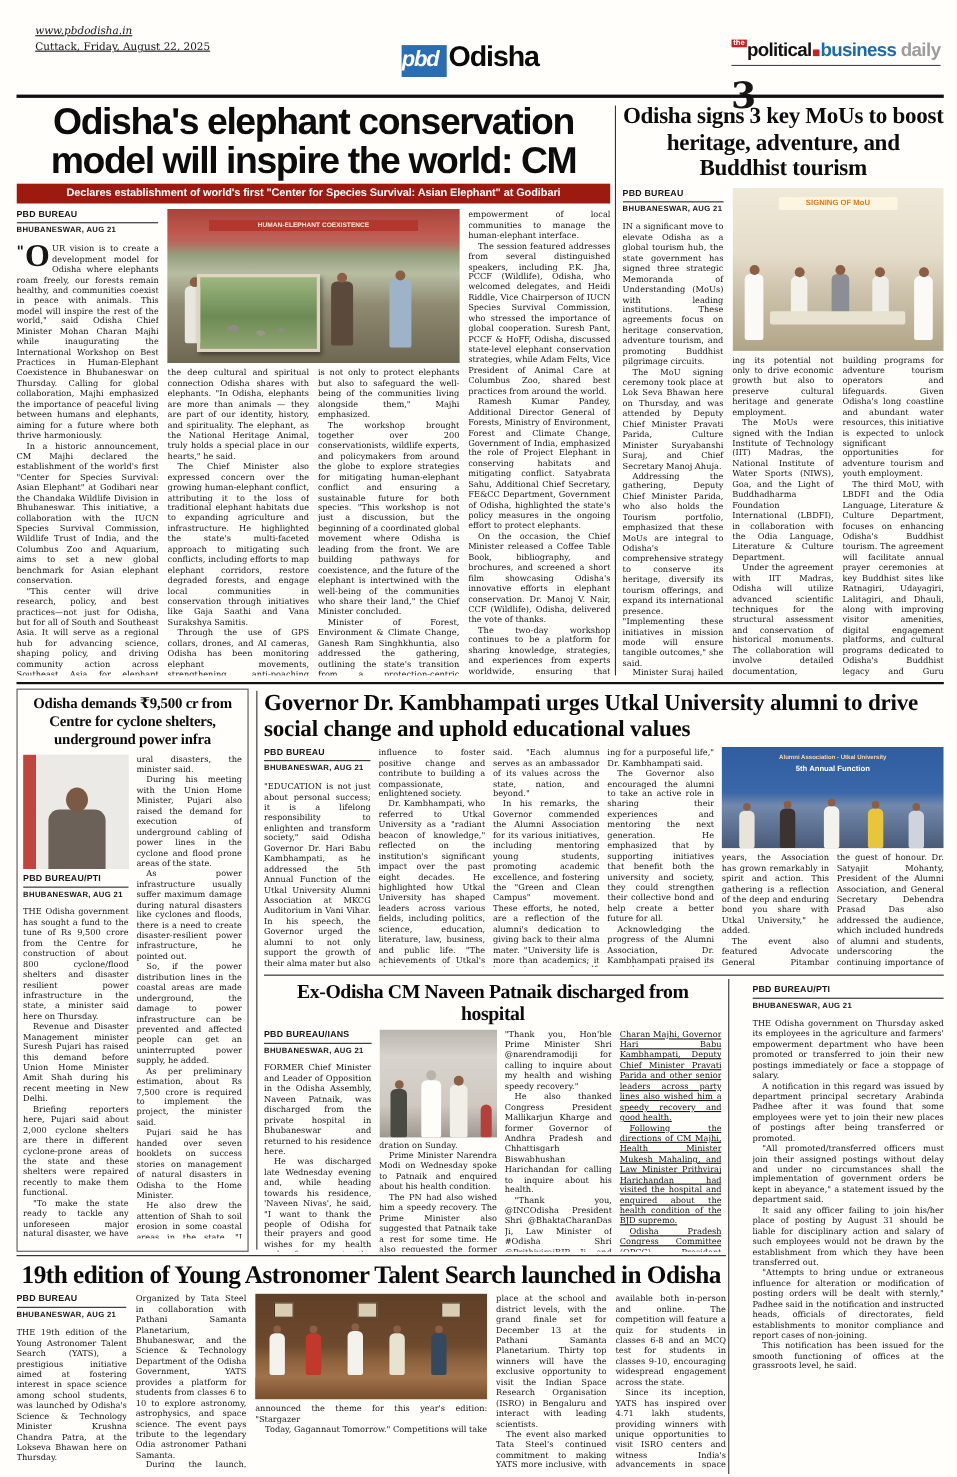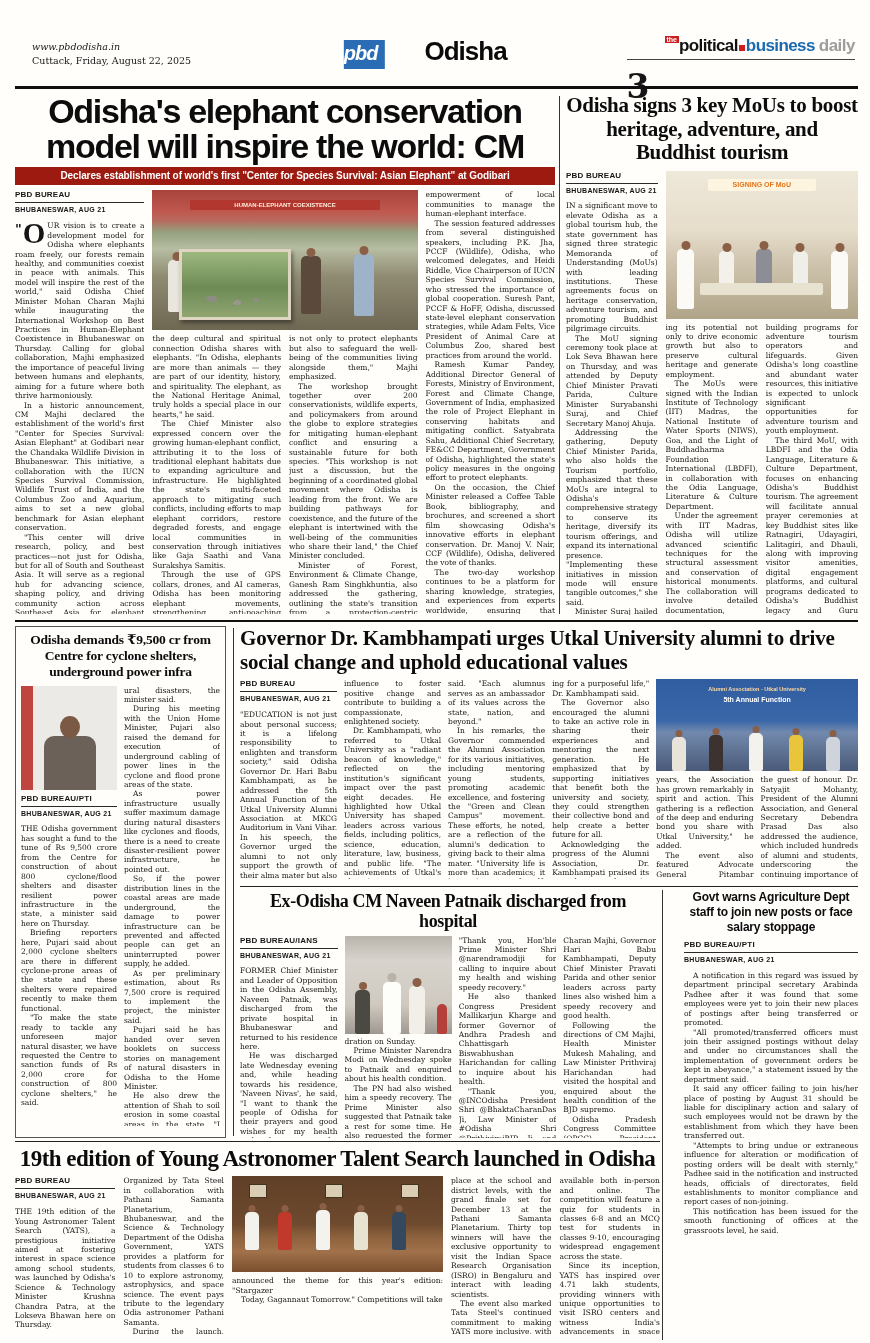--- a/index.html
+++ b/index.html
@@ -1,20 +1,20 @@
 <!DOCTYPE html>
 <html><head>
 <meta charset="utf-8">
 <style>
   html,body{margin:0;padding:0;background:#dcdcdc;}
   .page{position:relative;width:870px;height:1343px;margin:0 auto;background:#fffefb;
         font-family:"DejaVu Serif","Liberation Serif",serif;color:#161616;overflow:hidden;}
   .abs{position:absolute;}
   h1,h2,h3{margin:0;color:#0c0c0c;}
-  .sans{font-family:"Liberation Sans","DejaVu Sans",sans-serif;padding-left:38px;}
+  .sans{font-family:"Liberation Sans","DejaVu Sans",sans-serif;}
   .serifh{font-family:"Liberation Serif","DejaVu Serif",serif;}
   
   .mast-left{font-size:9.5px;line-height:1.5;font-style:italic;}
   .mast-left .edition{font-style:normal;}
   .pbd-box{display:inline-block;background:#2a6db5;color:#fff;font-weight:bold;font-style:italic;
            font-size:20px;padding:2px 7px 4px 0;letter-spacing:-1px;}
   .logo-region{font-weight:bold;font-size:26px;letter-spacing:-1px;color:#0a0a0a;margin-left:2px;}
   .brand-row{display:flex;align-items:baseline;border-bottom:1px solid #444;padding-bottom:3px;}
   .brand-the{background:#cc1f1f;color:#fff;font-size:7px;font-weight:bold;padding:0 2px;align-self:flex-start;}
   .brand-political{font-weight:bold;font-size:17px;color:#111;letter-spacing:-0.6px;}
@@ -65,21 +65,21 @@
       radial-gradient(ellipse 10px 6px at 52% 78%, #97978a 40%, transparent 41%),
       radial-gradient(ellipse 8px 5px at 70% 74%, #8d8d82 40%, transparent 41%),
       linear-gradient(180deg,#9db87f,#6d8a55 55%,#90a671);}
 </style>
 </head>
 <body>
 
 <div class="page">
 
   <header>
-    <div class="abs mast-left" style="left:32px;top:40px;">
+    <div class="abs mast-left" style="left:32px;top:22px;text-decoration:underline;">
       <div class="site">www.pbdodisha.in</div>
       <div class="edition">Cuttack, Friday, August 22, 2025</div>
     </div>
     <div class="abs" style="left:50%;top:36px;transform:translateX(-56%);white-space:nowrap;" class2="mast-center">
       <span class="pbd-box sans">pbd</span><span class="logo-region sans">Odisha</span>
     </div>
     <div class="abs" style="right:15px;top:36px;display:flex;align-items:flex-start;gap:10px;flex-direction:column;">
       <div class="brand-row sans">
         <span class="brand-the">the</span>
           <span class="brand-political">political</span>
@@ -200,20 +200,21 @@
       <div class="col body-text">
         <div class="photo" style="height:104px;margin-bottom:4px;background:linear-gradient(90deg,#c0453e 0,#c0453e 12px,#eceae6 12px),linear-gradient(180deg,#eceae6,#d5d0c8);">
           <div class="fig" style="left:24%;bottom:0;width:52px;height:54px;background:#6b6158;border-radius:10px 10px 0 0;">
             <div class="head" style="width:20px;height:22px;top:-20px;background:#7a5a44;"></div>
           </div>
         </div>
         <div class="byline">PBD BUREAU/PTI</div>
         <div class="dateline">BHUBANESWAR, AUG 21</div>
         <div>
             <p class="first">THE Odisha government has sought a fund to the tune of Rs 9,500 crore from the Centre for construction of about 800 cyclone/flood shelters and disaster resilient power infrastructure in the state, a minister said here on Thursday.</p>
+            <p>Revenue and Disaster Management minister Suresh Pujari has raised this demand before Union Home Minister Amit Shah during his recent meeting in New Delhi.</p>
             <p>Briefing reporters here, Pujari said about 2,000 cyclone shelters are there in different cyclone-prone areas of the state and these shelters were repaired recently to make them functional.</p>
             <p>"To make the state ready to tackle any unforeseen major natural disaster, we have requested the Centre to sanction funds of Rs 2,000 crore for construction of 800 cyclone shelters," he said.</p>
           </div>
       </div>
       <div class="col body-text">
           <p class="first">ural disasters, the minister said.</p>
           <p>During his meeting with the Union Home Minister, Pujari also raised the demand for execution of underground cabling of power lines in the cyclone and flood prone areas of the state.</p>
           <p>As power infrastructure usually suffer maximum damage during natural disasters like cyclones and floods, there is a need to create disaster-resilient power infrastructure, he pointed out.</p>
           <p>So, if the power distribution lines in the coastal areas are made underground, the damage to power infrastructure can be prevented and affected people can get an uninterrupted power supply, he added.</p>
           <p>As per preliminary estimation, about Rs 7,500 crore is required to implement the project, the minister said.</p>
@@ -311,36 +312,36 @@
             <p class="first">dration on Sunday.</p>
             <p>Prime Minister Narendra Modi on Wednesday spoke to Patnaik and enquired about his health condition.</p>
             <p>The PN had also wished him a speedy recovery. The Prime Minister also suggested that Patnaik take a rest for some time. He also requested the former Chief Minister to come to New Delhi soon after recovering fully to meet him.</p>
           </div>
       </div>
       <div class="col body-text">
           <p class="first">"Thank you, Hon'ble Prime Minister Shri @narendramodiji for calling to inquire about my health and wishing speedy recovery."</p>
           <p>He also thanked Congress President Mallikarjun Kharge and former Governor of Andhra Pradesh and Chhattisgarh Biswabhushan Harichandan for calling to inquire about his health.</p>
           <p>"Thank you, @INCOdisha President Shri @BhaktaCharanDas Ji, Law Minister of #Odisha Shri @PrithivirajBJP Ji and Health Minister Shri @MahalingMukesh Ji for visiting me at the hospital," Patnaik added.</p>
         </div>
-      <div class="col body-text" style="flex:0.95;">
+      <div class="col body-text" style="flex:0.95;text-decoration:underline;">
           <p class="first">Charan Majhi, Governor Hari Babu Kambhampati, Deputy Chief Minister Pravati Parida and other senior leaders across party lines also wished him a speedy recovery and good health.</p>
           <p>Following the directions of CM Majhi, Health Minister Mukesh Mahaling, and Law Minister Prithviraj Harichandan had visited the hospital and enquired about the health condition of the BJD supremo.</p>
           <p>Odisha Pradesh Congress Committee (OPCC) President Bhakta Charan Das also met him in the hospital.</p>
         </div>
     </div>
   </article>
 
   <div class="vrule" style="left:662px;top:890px;height:450px;"></div>
 
   <article class="abs" style="left:684px;top:890px;width:174px;height:450px;overflow:hidden;">
-    <h3 class="gw-h">Govt warns Agriculture Dept staff to join new posts or face salary stoppage</h3>
     <div class="body-text" style="margin-top:5px;">
       <div class="byline">PBD BUREAU/PTI</div>
       <div class="dateline">BHUBANESWAR, AUG 21</div>
       <div>
+          <p class="first">THE Odisha government on Thursday asked its employees in the agriculture and farmers' empowerment department who have been promoted or transferred to join their new postings immediately or face a stoppage of salary.</p>
           <p>A notification in this regard was issued by department principal secretary Arabinda Padhee after it was found that some employees were yet to join their new places of postings after being transferred or promoted.</p>
           <p>"All promoted/transferred officers must join their assigned postings without delay and under no circumstances shall the implementation of government orders be kept in abeyance," a statement issued by the department said.</p>
           <p>It said any officer failing to join his/her place of posting by August 31 should be liable for disciplinary action and salary of such employees would not be drawn by the establishment from which they have been transferred out.</p>
           <p>"Attempts to bring undue or extraneous influence for alteration or modification of posting orders will be dealt with sternly," Padhee said in the notification and instructed heads, officials of directorates, field establishments to monitor compliance and report cases of non-joining.</p>
           <p>This notification has been issued for the smooth functioning of offices at the grassroots level, he said.</p>
         </div>
     </div>
   </article>
 
   <div class="hrule" style="left:15px;top:1141px;width:645px;"></div>

